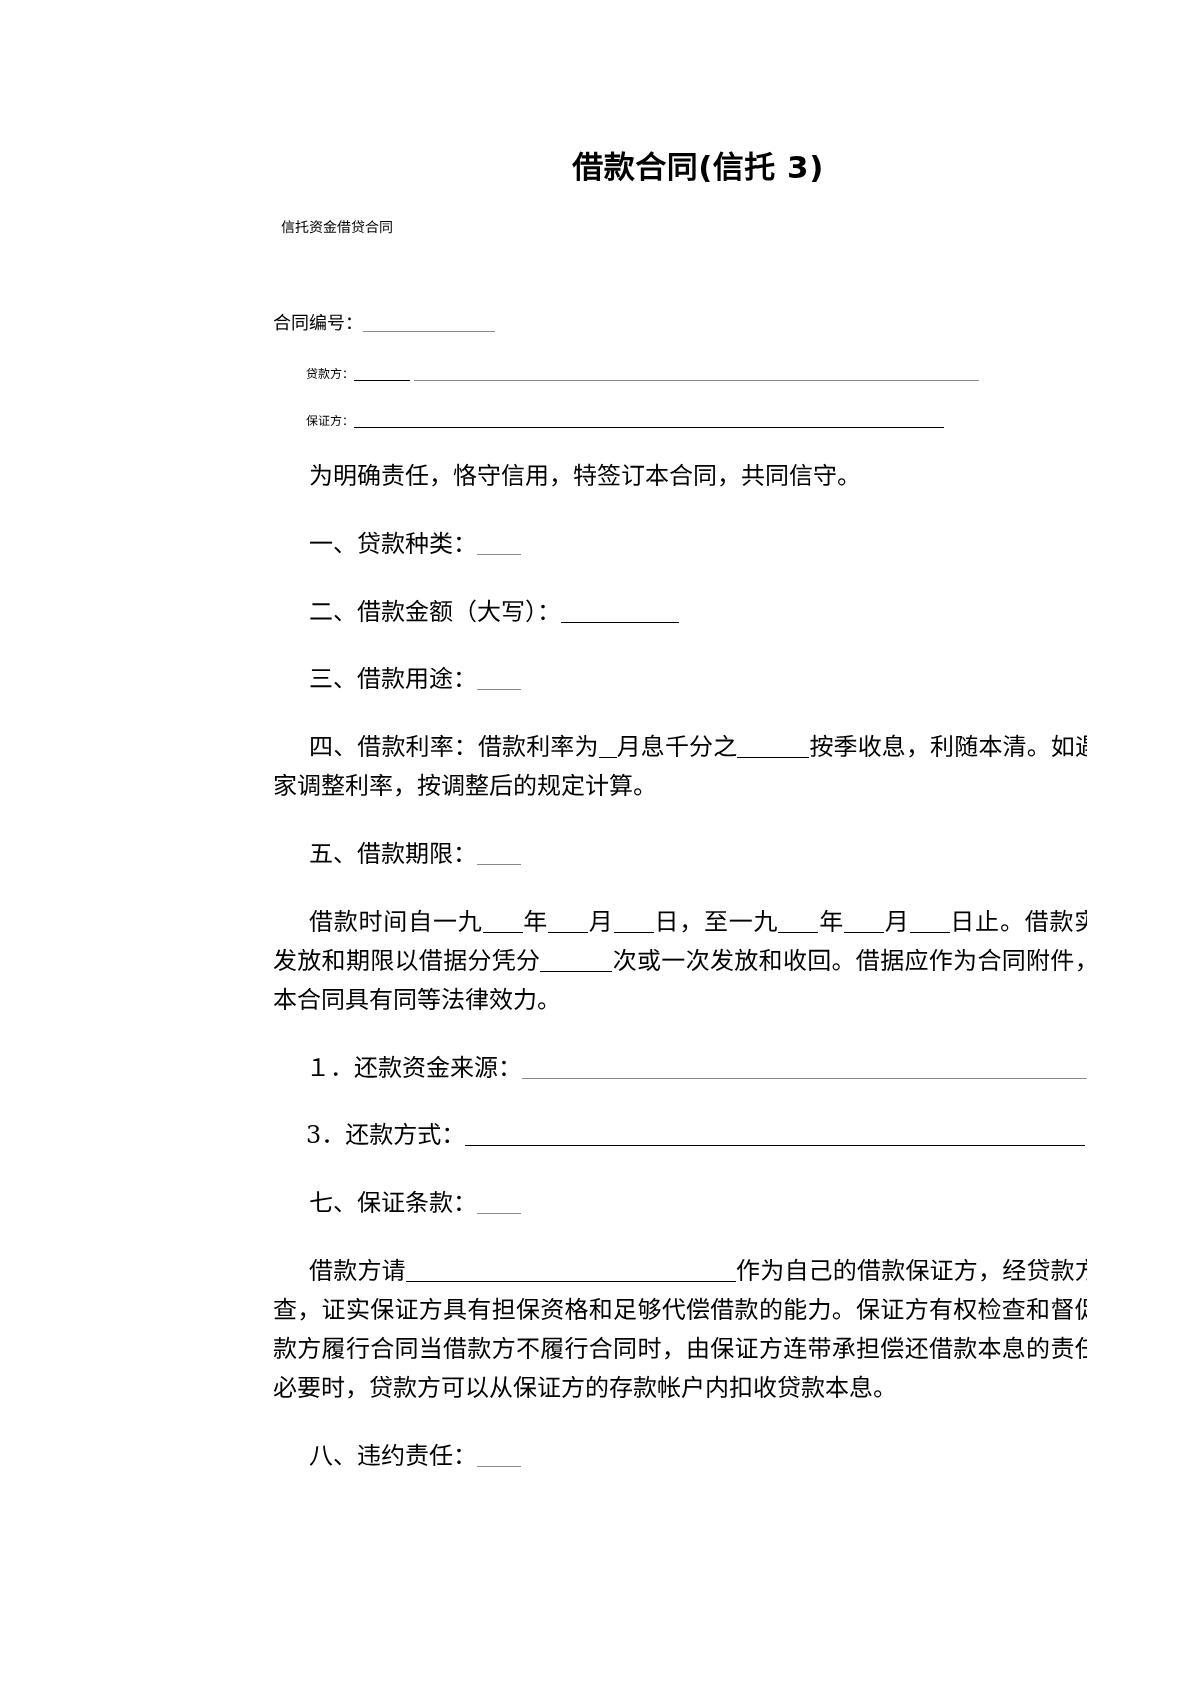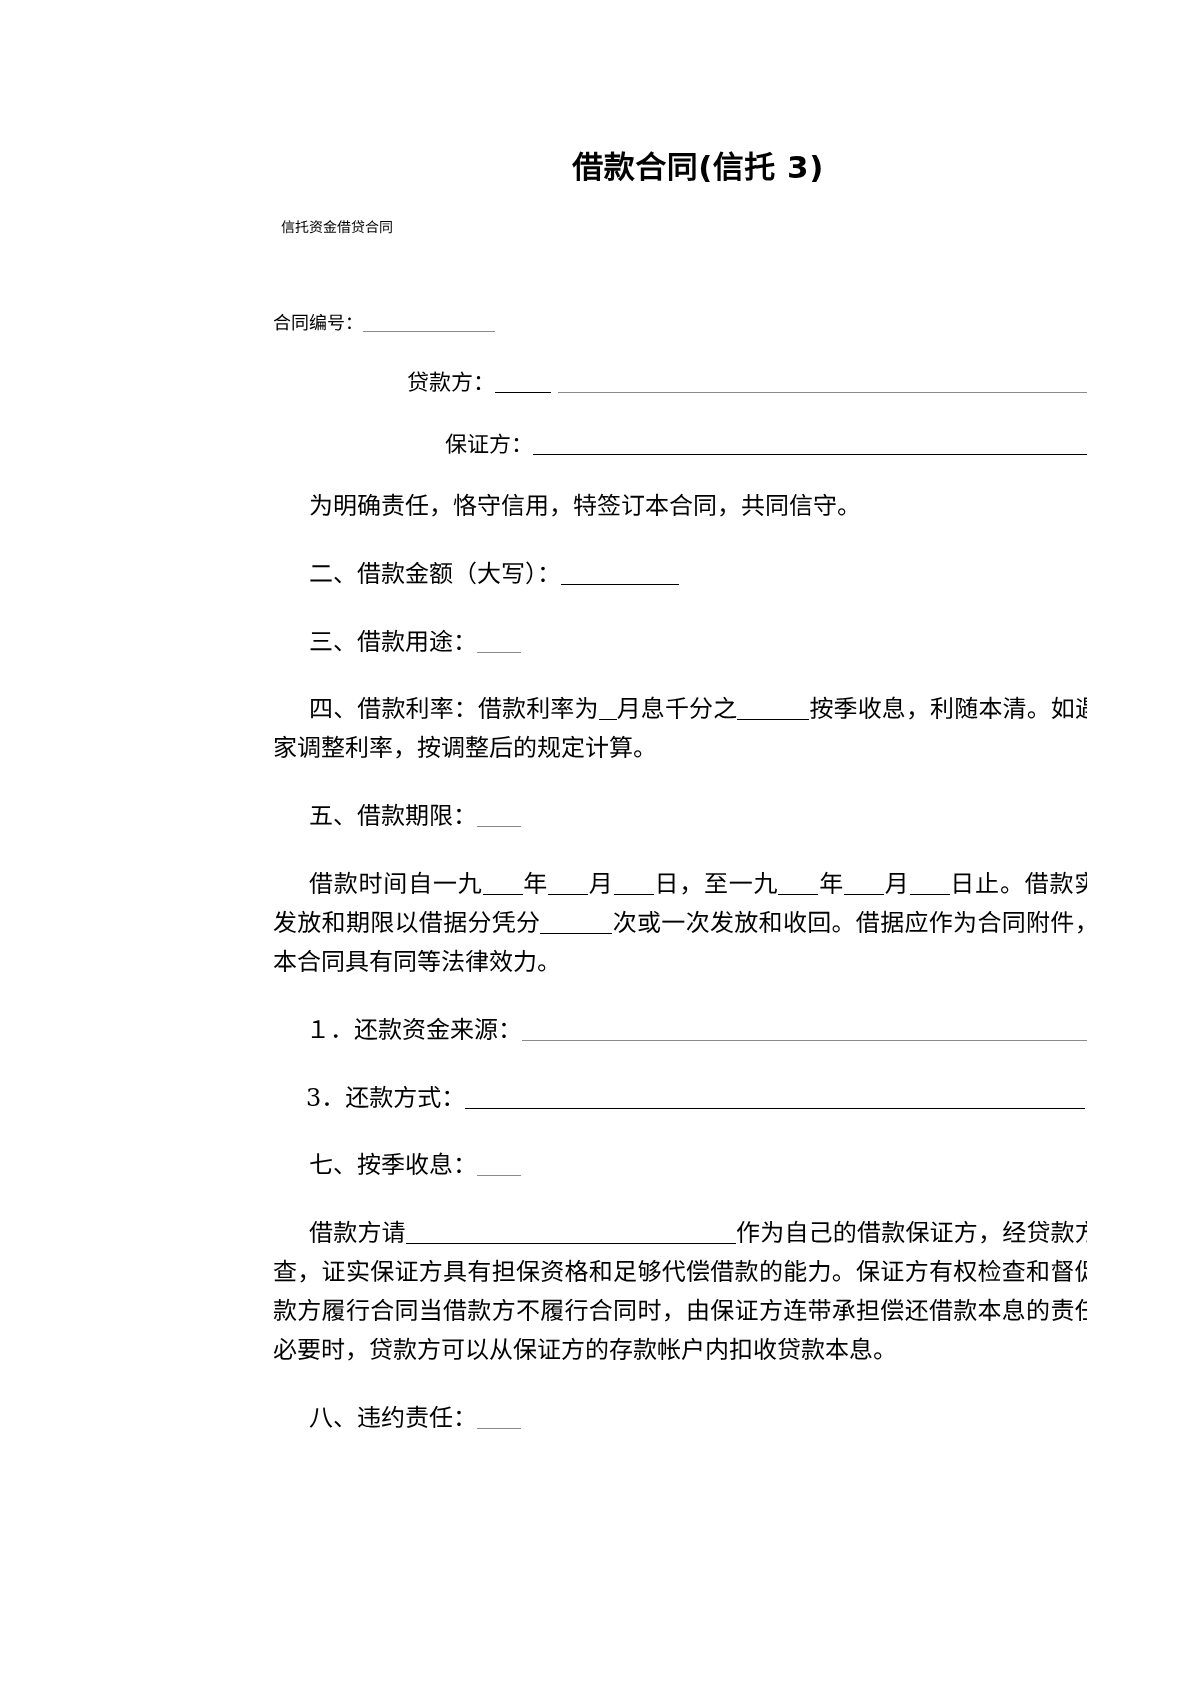--- a/index.html
+++ b/index.html
@@ -46,26 +46,25 @@
   }
   .contract-no {
     margin: 0;
     padding-top: 62px;
     text-align: left;
     padding-right: 32px;
     font-size: 18px;
     white-space: nowrap;
   }
   .party-line {
-    font-size: 22px;
+    font-size: 12px;
     margin: 0;
     padding-top: 30px;
     padding-left: 33px;
     white-space: nowrap;
-    text-align: right;
   }
   .para {
     font-size: 24px;
     margin: 0;
     padding-top: 29px;
     line-height: 1.62;
     text-align: justify;
     text-justify: inter-ideograph;
   }
   .para.indent {
@@ -119,20 +118,23 @@
       <span>贷款方：</span><span class="u w-xs"></span>&nbsp;<span class="u w-3xl gray"></span>
     </p>
 
 
     <p class="party-line">
       <span>保证方：</span><span class="u w-4xl"></span>
     </p>
 
     <p class="para indent">为明确责任，恪守信用，特签订本合同，共同信守。</p>
 
+    <p class="para item">
+      <span>一、贷款种类：</span><span class="u w-dt gray"></span>
+    </p>
 
     <p class="para item">
       <span>二、借款金额（大写）：</span><span class="u w-m"></span>
     </p>
 
     <p class="para item">
       <span>三、借款用途：</span><span class="u w-dt gray"></span>
     </p>
 
     <p class="para indent">
@@ -150,21 +152,21 @@
 
     <p class="para sub">
       <span>１．还款资金来源：</span><span class="u w-5xl gray"></span>
     </p>
 
     <p class="para sub">
       <span>3．还款方式：</span><span class="u w-5xl"></span>
     </p>
 
     <p class="para item">
-      <span>七、按季收息：</span><span class="u w-dt gray"></span>
+      <span>七、保证条款：</span><span class="u w-dt gray"></span>
     </p>
 
     <p class="para indent">
       <span>借款方请</span><span class="u w-2xl"></span><span>作为自己的借款保证方，经贷款方审查，证实保证方具有担保资格和足够代偿借款的能力。保证方有权检查和督促借款方履行合同当借款方不履行合同时，由保证方连带承担偿还借款本息的责任。必要时，贷款方可以从保证方的存款帐户内扣收贷款本息。</span>
     </p>
 
     <p class="para item">
       <span>八、违约责任：</span><span class="u w-dt gray"></span>
     </p>
 

